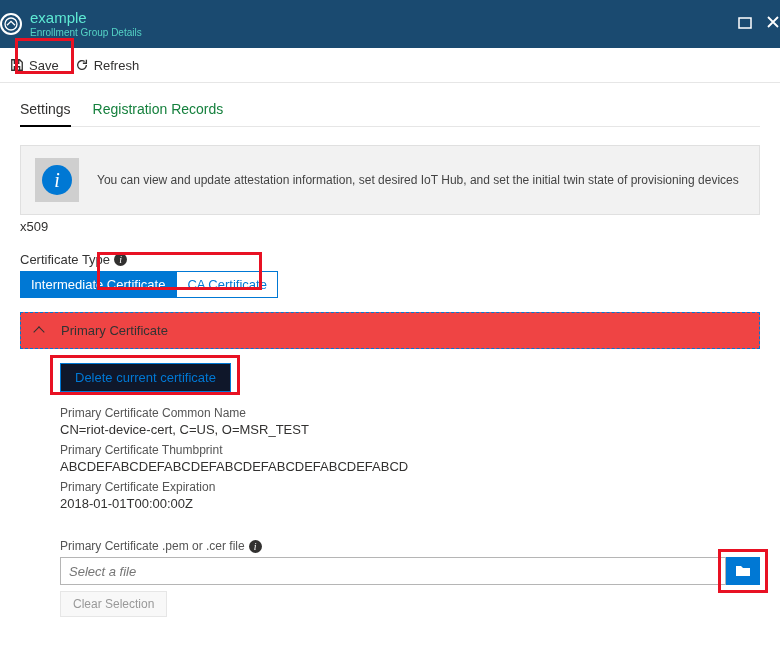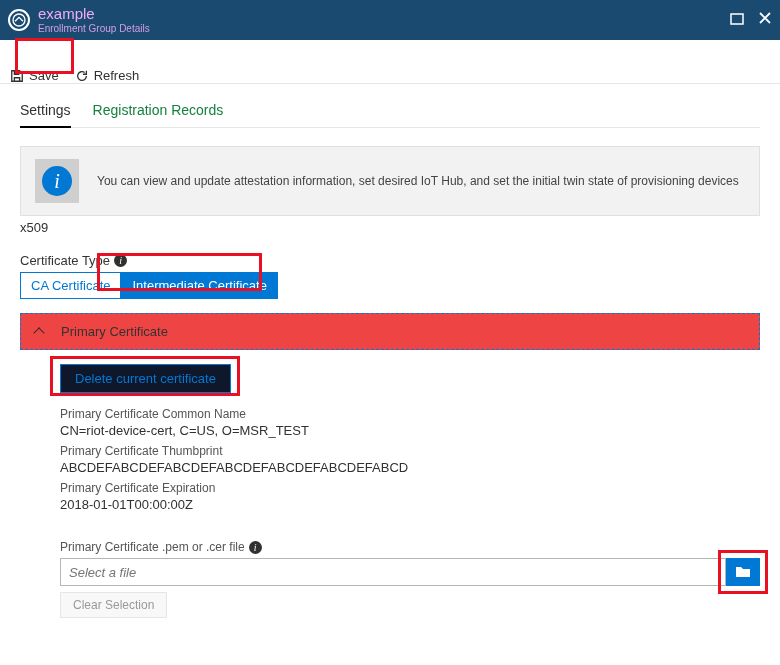--- a/index.html
+++ b/index.html
@@ -1,28 +1,28 @@
 <!DOCTYPE html>
 <html><head>
 <meta charset="utf-8">
 <style>
   * { box-sizing: border-box; margin: 0; padding: 0; }
   html, body { width: 780px; height: 665px; font-family: "Segoe UI", Arial, sans-serif; background: #fff; color: #333; }
   body { overflow: hidden; position: relative; }
 
-  .topbar { height: 40px; background: #1a4a70; color: #f0abfc; display: flex; align-items: center; padding: 0 8px; }
+  .topbar { height: 48px; background: #1a4a70; color: #5eead4; display: flex; align-items: center; padding: 0 0; }
   .topbar .logo { width: 22px; height: 22px; border: 2px solid #fff; border-radius: 50%; display: flex; align-items: center; justify-content: center; margin-right: 8px; position: relative; }
   .topbar .logo svg { width: 16px; height: 16px; }
   .topbar .title-block { display: flex; flex-direction: column; line-height: 1.1; }
   .topbar .title { font-size: 15px; }
   .topbar .subtitle { font-size: 10px; opacity: 0.85; }
   .topbar .window-controls { margin-left: auto; display: flex; gap: 14px; }
   .topbar .window-controls span { font-size: 16px; cursor: pointer; }
 
-  .toolbar { height: 44px; border-bottom: 1px solid #e6e6e6; display: flex; align-items: flex-end; padding: 0 10px; gap: 16px; }
+  .toolbar { height: 35px; border-bottom: 1px solid #e6e6e6; display: flex; align-items: center; padding: 0 10px; gap: 16px; }
   .toolbar .btn { display: flex; align-items: center; gap: 5px; font-size: 13px; color: #323130; cursor: pointer; }
   .toolbar .btn svg { width: 14px; height: 14px; }
 
   .content { padding: 0 20px 20px 20px; height: 592px; overflow-y: auto; position: relative; }
 
   .tabs { display: flex; gap: 22px; border-bottom: 1px solid #e6e6e6; margin-top: 12px; }
   .tab { font-size: 14px; padding: 6px 0 8px; cursor: pointer; color: #15803d; }
   .tab.active { color: #323130; border-bottom: 2px solid #000; margin-bottom: -1px; }
 
   .info-banner { margin-top: 18px; background: #f2f2f2; border: 1px solid #e0e0e0; display: flex; align-items: center; padding: 12px 14px; gap: 18px; font-size: 12px; color: #444; }
@@ -124,22 +124,22 @@
   </div>
 
   <div class="section-value">x509</div>
 
   <div style="position:relative;">
     <div class="cert-label-row">
       <span>Certificate Type</span>
       <span class="info-dot">i</span>
     </div>
     <div class="toggle-group">
+      <button class="toggle-btn selected">Intermediate Certificate</button>
       <button class="toggle-btn">CA Certificate</button>
-      <button class="toggle-btn selected">Intermediate Certificate</button>
     </div>
     <div class="hl" style="left:77px; top:0px; width:165px; height:38px;"></div>
   </div>
 
   <div class="expander">
     <span class="chev up"></span>
     <span>Primary Certificate</span>
   </div>
 
   <div class="exp-body">

